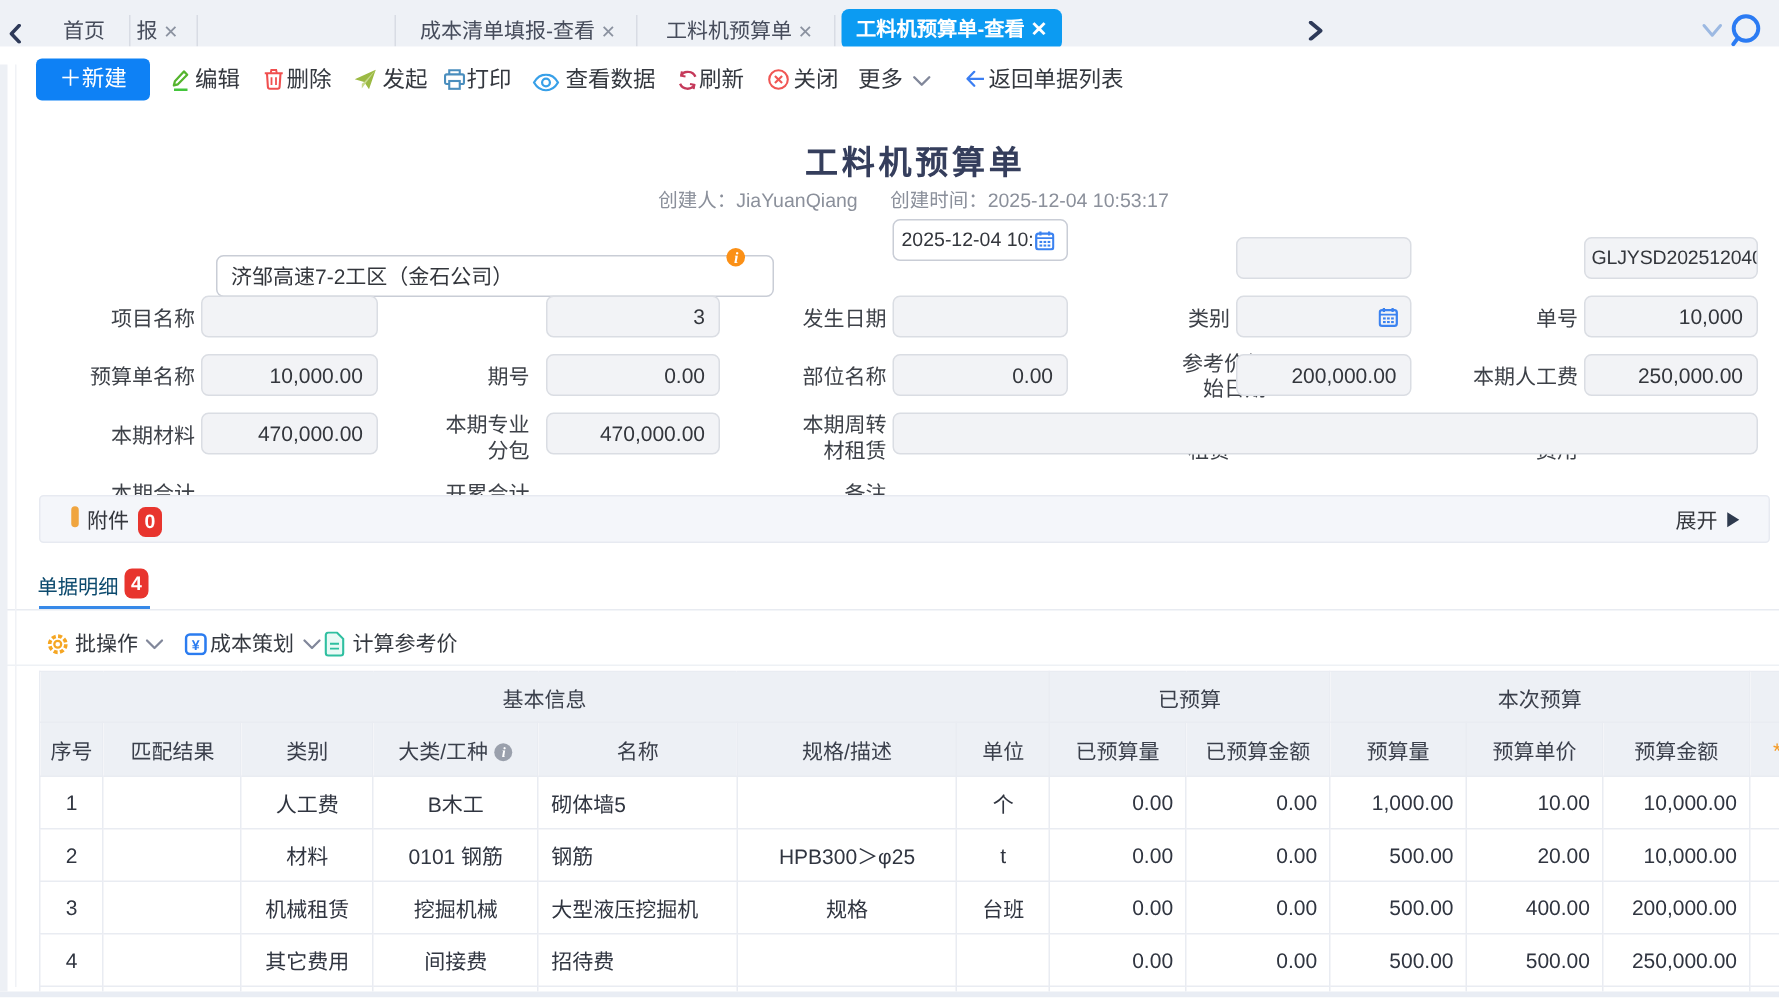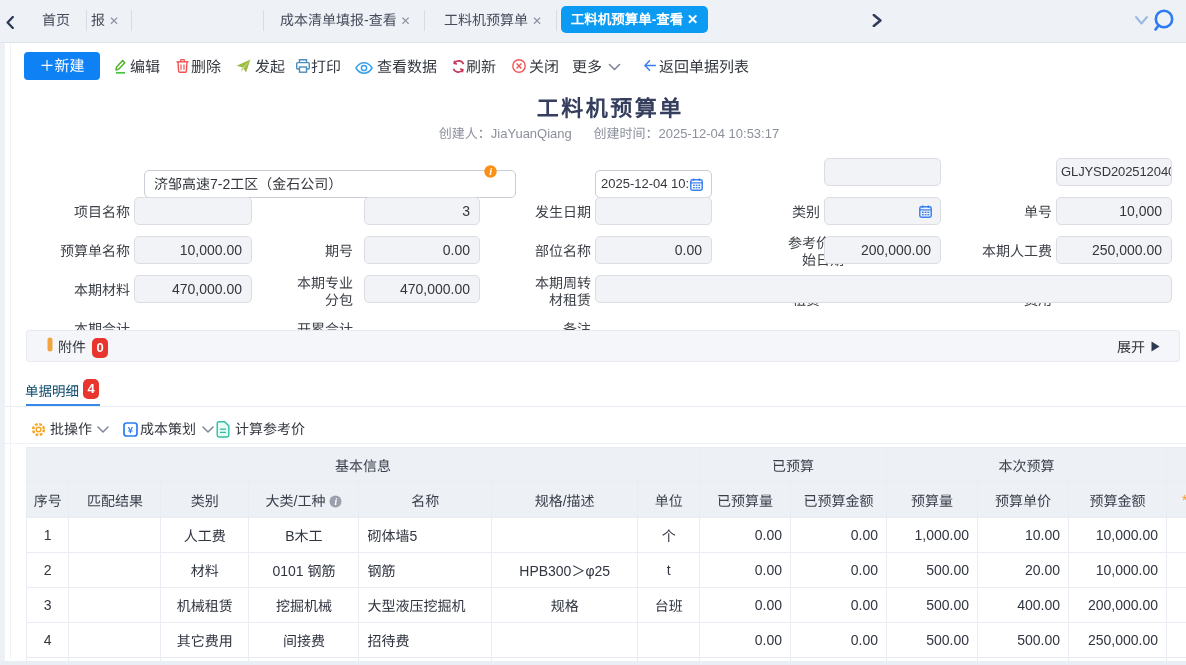--- a/index.html
+++ b/index.html
@@ -10,21 +10,21 @@
 .abs{position:absolute;}
 
 .tabbar{position:absolute;left:0;top:0;width:1186px;height:43px;background:#eef1f6;border-bottom:1px solid #dfe3ea;}
 .tabtext{position:absolute;top:0;height:40px;line-height:40px;font-size:14px;color:#464c5b;white-space:nowrap;}
 .tabx{color:#8b92a0;font-size:12px;}
 .tabdiv{position:absolute;top:10px;width:1px;height:21px;background:#d8dce4;}
 .activetab{position:absolute;left:561px;top:6px;width:147px;height:27px;background:#0c9bf2;border-radius:5px;color:#fff;font-size:13.5px;line-height:27px;text-align:center;font-weight:bold;}
 .projsel{position:absolute;left:911px;top:4px;width:242px;height:31px;background:#fff;border-radius:4px;}
 .projsel span{position:absolute;left:13px;top:0;line-height:31px;font-size:14px;color:#b3bac6;}
 
-.toolbar{position:absolute;left:0;top:44px;width:1186px;height:42px;background:#fff;padding-left:12px;}
+.toolbar{position:absolute;left:0;top:31px;width:1186px;height:42px;background:#fff;padding-left:12px;}
 .newbtn{position:absolute;left:24px;top:8px;width:76px;height:28px;background:#0e81f5;border-radius:4px;color:#fff;font-size:15px;text-align:center;line-height:28px;}
 .titem{position:absolute;top:1px;height:44px;line-height:44px;font-size:15px;color:#34383f;white-space:nowrap;}
 .ticon{position:absolute;top:15px;}
 
 .doctitle{position:absolute;left:26px;top:90px;width:1166px;text-align:center;font-size:22px;font-weight:bold;color:#353e5c;letter-spacing:2.5px;text-indent:2.5px;}
 .docmeta{position:absolute;left:26px;top:123px;width:1166px;text-align:center;font-size:13px;color:#8b909b;}
 
 .flabel{position:absolute;font-size:14px;color:#3d4148;text-align:right;line-height:17px;margin-top:40px;}
 .finput{position:absolute;height:28px;background:#f2f3f6;border:1px solid #dadde3;border-radius:5px;font-size:14px;color:#33363c;line-height:26px;white-space:nowrap;overflow:hidden;}
 .finput.white{background:#fff;border-color:#c9cdd6;}
@@ -148,21 +148,21 @@
 <div id="form">
 <div class="flabel" style="left:46px;width:84px;top:158px;line-height:28px;">项目名称</div>
 <div class="finput white" style="left:144px;width:372px;top:158px;margin-top:12px;">
         <span class="val">济邹高速7-2工区（金石公司）</span>
       </div>
 <svg class="abs" style="left:484px;top:165px" width="13" height="13" viewBox="0 0 13 13">
         <circle cx="6.5" cy="6.5" r="6.2" fill="#fb9016"></circle>
         <text x="6.8" y="10.2" text-anchor="middle" font-size="10.5" font-weight="bold" font-style="italic" fill="#fff" font-family="Liberation Serif,serif">i</text>
       </svg>
 <div class="flabel" style="left:507px;width:84px;top:158px;line-height:28px;">发生日期</div>
-<div class="finput white" style="left:595px;width:117px;top:170px;">
+<div class="finput white" style="left:595px;width:117px;top:146px;">
         <span class="val" style="font-size:13px;padding:0 0 0 5px;">2025-12-04 10:</span>
         <svg style="position:absolute;right:8px;top:7px" width="13" height="13" viewBox="0 0 13 13">
           <rect x="0.8" y="1.8" width="11.4" height="10.4" rx="1.6" fill="none" stroke="#3b82f0" stroke-width="1.5"></rect>
           <line x1="3.6" y1="0.4" x2="3.6" y2="3" stroke="#3b82f0" stroke-width="1.5"></line>
           <line x1="9.4" y1="0.4" x2="9.4" y2="3" stroke="#3b82f0" stroke-width="1.5"></line>
           <line x1="0.8" y1="4.8" x2="12.2" y2="4.8" stroke="#3b82f0" stroke-width="1.2"></line>
           <g fill="#3b82f0">
             <rect x="3" y="6.6" width="1.8" height="1.4"></rect>
             <rect x="5.7" y="6.6" width="1.8" height="1.4"></rect>
             <rect x="8.4" y="6.6" width="1.8" height="1.4"></rect>

